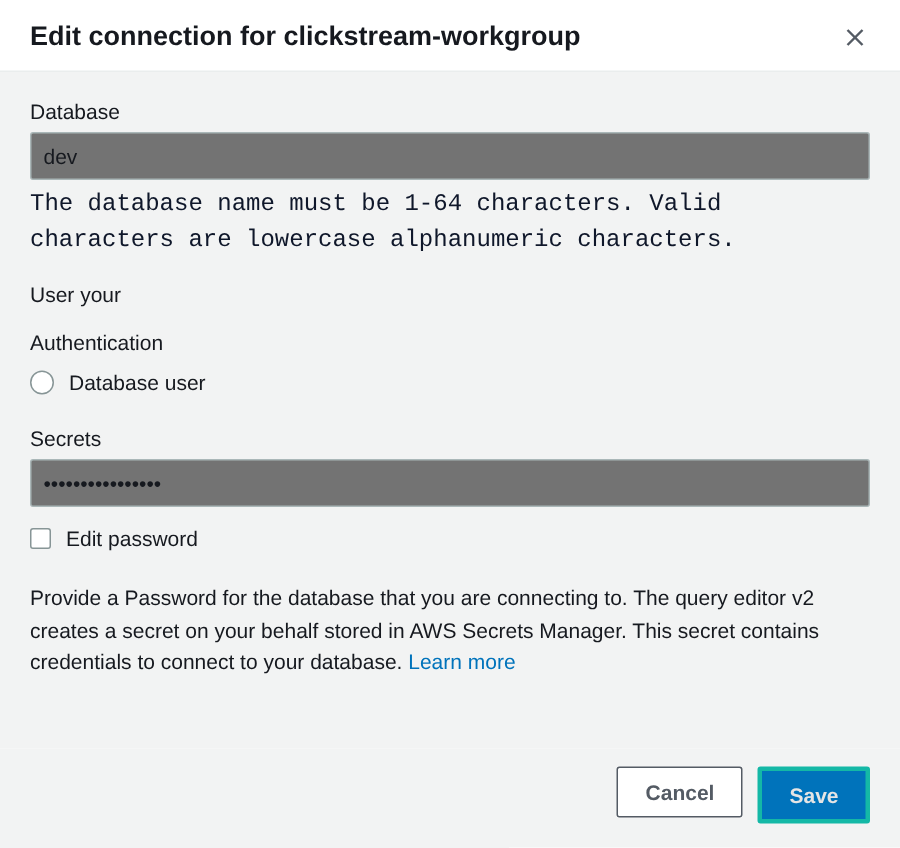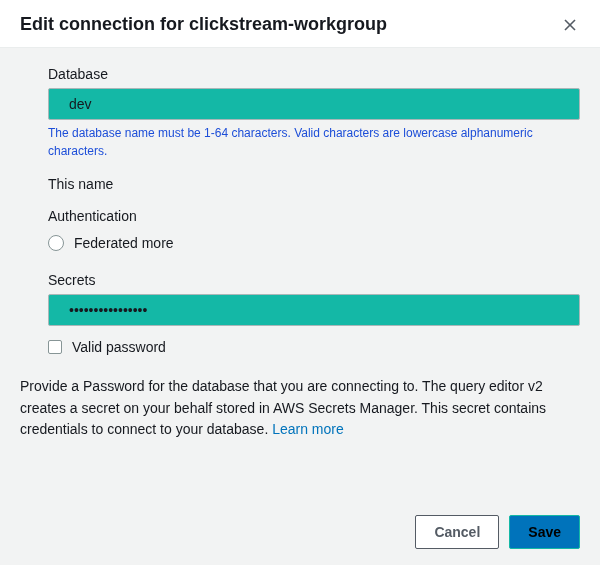--- a/index.html
+++ b/index.html
@@ -42,43 +42,44 @@
       background: none;
       border: none;
     }
     .close-btn svg { width: 12px; height: 12px; }
     .modal-body {
       flex: 1;
       background: #f2f3f3;
       padding: 18px 20px 10px 20px;
       overflow-y: auto;
     }
-    .form-group { margin-bottom: 16px; margin-left: 28px; }
+    .form-group { margin-bottom: 16px; }
     .form-label {
       display: block;
       font-size: 14px;
       color: #16191f;
       margin-bottom: 6px;
     }
     .text-input {
       width: 100%;
       height: 32px;
-      padding: 4px 20px;
+      padding: 4px 8px;
       font-size: 14px;
       font-family: inherit;
       color: #16191f;
-      background: #14b8a6;
+      background: #737373;
       border: 1px solid #aab7b8;
       border-radius: 2px;
     }
     .helper-text {
-      font-size: 12px;
-      color: #1d4ed8;
+      font-size: 16px;
+      color: #0f172a;
       line-height: 1.5;
       margin-top: 4px;
+      font-family: Liberation Mono, monospace;
     }
     .radio-group { margin-top: 6px; }
     .radio-row, .check-row {
       display: flex;
       align-items: center;
       gap: 10px;
       padding: 5px 0;
     }
     .radio-outer {
       width: 16px;
@@ -139,22 +140,22 @@
       align-items: center;
       justify-content: center;
     }
     .btn-secondary {
       background: #ffffff;
       color: #545b64;
       border: 1px solid #545b64;
     }
     .btn-primary {
       background: #0073bb;
-      color: #000000;
-      border: 1px solid #14b8a6;
+      color: #e5e5e5;
+      border: 3px solid #14b8a6;
     }
   </style>
 </head>
 <body>
 
 <div class="modal">
 
   <div class="modal-header">
     <h2 class="modal-title">Edit connection for clickstream-workgroup</h2>
     <button class="close-btn">
@@ -167,39 +168,39 @@
 
   <div class="modal-body">
 
     <div class="form-group">
       <label class="form-label">Database</label>
       <input type="text" class="text-input" value="dev" style="">
       <div class="helper-text">The database name must be 1-64 characters. Valid characters are lowercase alphanumeric characters.</div>
     </div>
 
     <div class="form-group">
-      <label class="form-label">This name</label>
+      <label class="form-label">User your</label>
     </div>
 
     <div class="form-group">
       <label class="form-label">Authentication</label>
       <div class="radio-group">
         <div class="radio-row">
           <span class="radio-outer"></span>
-          <span class="radio-label">Federated more</span>
+          <span class="radio-label">Database user</span>
         </div>
       </div>
     </div>
 
     <div class="form-group">
       <label class="form-label">Secrets</label>
       <input type="text" class="text-input" value="••••••••••••••••" style="">
       <div class="check-row" style="margin-top:8px;">
         <span class="checkbox-outer"></span>
-        <span class="check-label">Valid password</span>
+        <span class="check-label">Edit password</span>
       </div>
     </div>
 
     <p class="info-text">
       <span>Provide a Password for the database that you are connecting to. The query editor v2 creates a secret on your behalf stored in AWS Secrets Manager. This secret contains credentials to connect to your database. </span><a class="info-link">Learn more</a>
     </p>
 
   </div>
 
   <div class="modal-footer">

